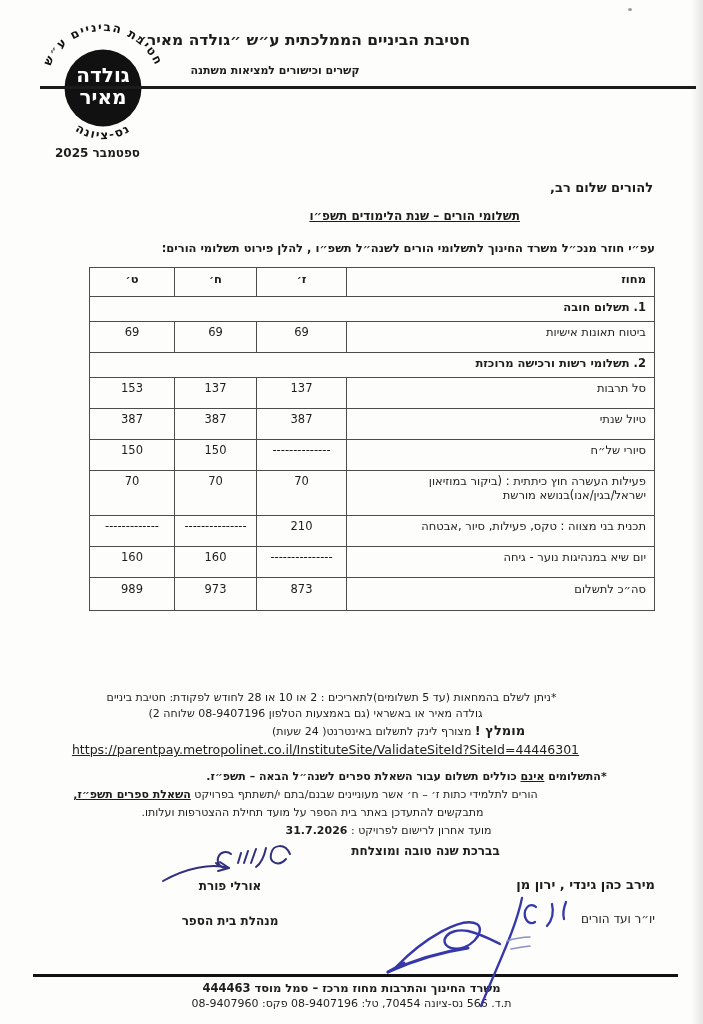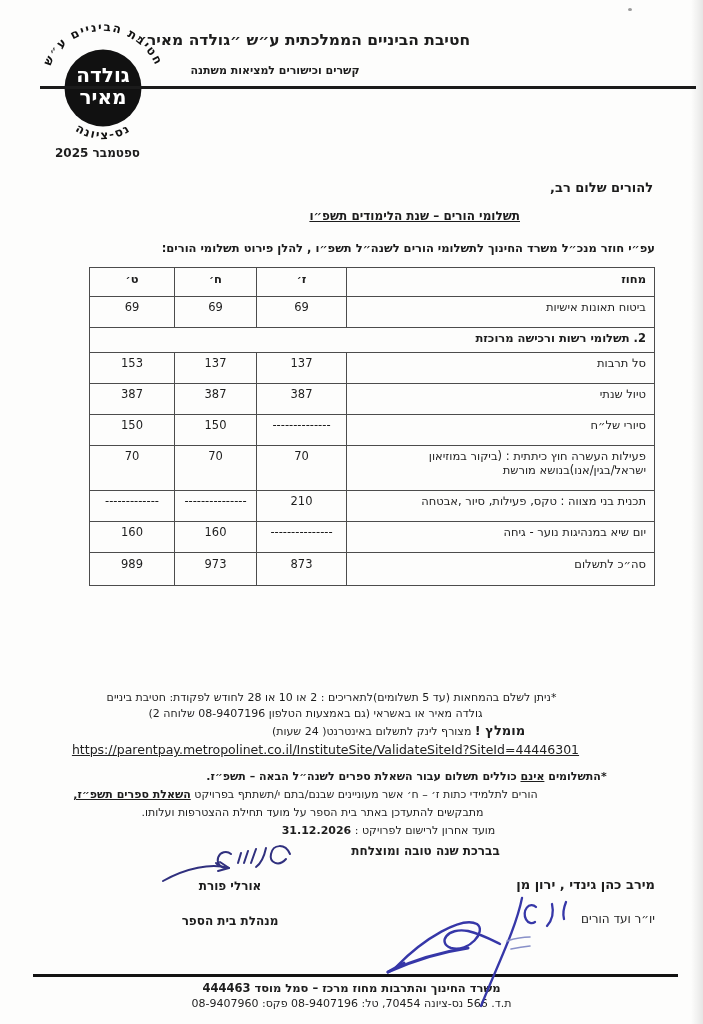--- a/index.html
+++ b/index.html
@@ -119,20 +119,23 @@
     </colgroup>
     <thead>
       <tr>
         <th class="label">מחוז</th>
         <th class="num">ז׳</th>
         <th class="num">ח׳</th>
         <th class="num">ט׳</th>
       </tr>
     </thead>
     <tbody id="table-body">
+        <tr class="row-section">
+          <td colspan="4" class="cell label">1. תשלום חובה</td>
+        </tr>
         <tr class="row-item">
           <td class="cell label">ביטוח תאונות אישיות</td>
           <td class="cell num">69</td>
           <td class="cell num">69</td>
           <td class="cell num">69</td>
         </tr>
         <tr class="row-section">
           <td colspan="4" class="cell label">2. תשלומי רשות ורכישה מרוכזת</td>
         </tr>
         <tr class="row-item">
@@ -189,21 +192,21 @@
   <div class="cline pay-link">https://parentpay.metropolinet.co.il/InstituteSite/ValidateSiteId?SiteId=44446301</div>
 
   <div class="cline b1">
     <span>*התשלומים </span><span class="u">אינם</span><span> כוללים תשלום עבור השאלת ספרים לשנה״ל הבאה – תשפ״ז.</span>
   </div>
   <div class="cline b2">
     <span>הורים לתלמידי כתות ז׳ – ח׳ אשר מעוניינים שבנם/בתם י/תשתתף בפרויקט </span><span class="bu">השאלת ספרים תשפ״ז,</span>
   </div>
   <div class="cline b3">מתבקשים להתעדכן באתר בית הספר על מועד תחילת ההצטרפות ועלותו.</div>
   <div class="cline b4">
-    <span>מועד אחרון לרישום לפרויקט : </span><span class="b">31.12.2026</span>
+    <span>מועד אחרון לרישום לפרויקט : </span><span class="b">31.7.2026</span>
   </div>
 
   <div class="blessing">בברכת שנה טובה ומוצלחת</div>
   <div class="right-names">מירב כהן גינדי , ירון מן</div>
   <div class="right-role">יו״ר ועד הורים</div>
   <div class="left-name">אורלי פורת</div>
   <div class="left-role">מנהלת בית הספר</div>
 
   <div class="footer-rule"></div>
   <div class="footer1">משרד החינוך והתרבות מחוז מרכז – סמל מוסד 444463</div>

